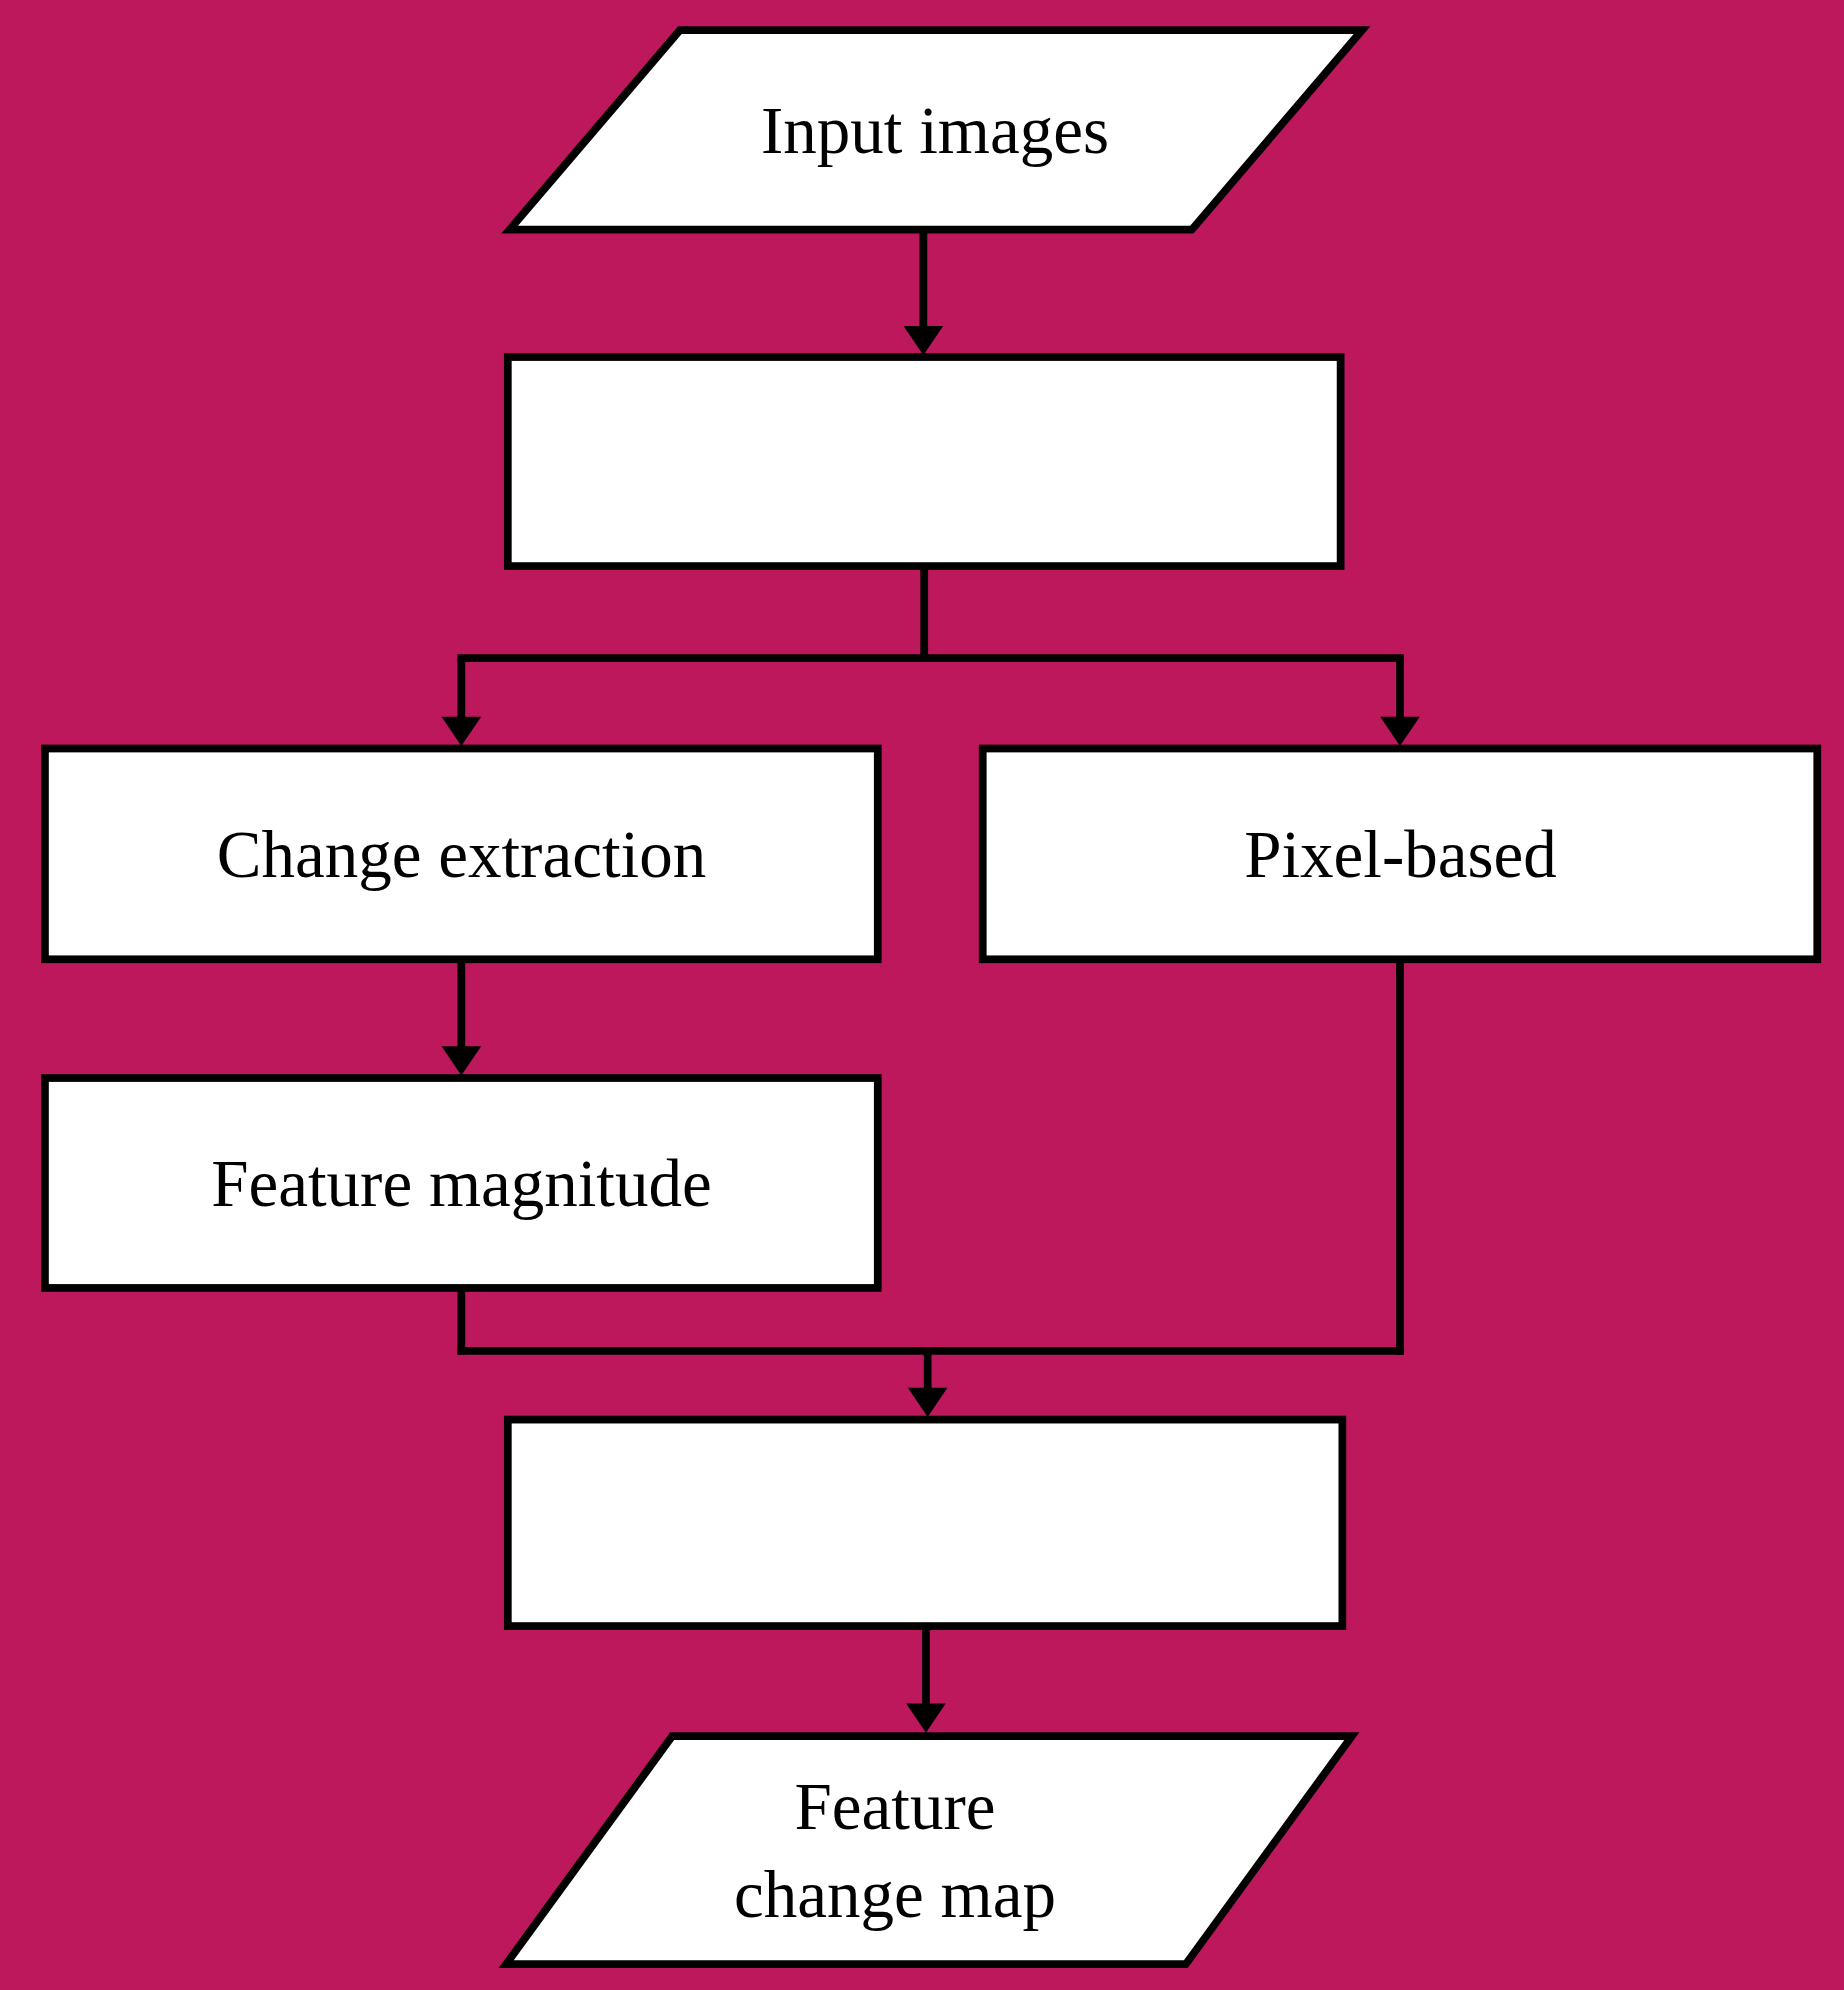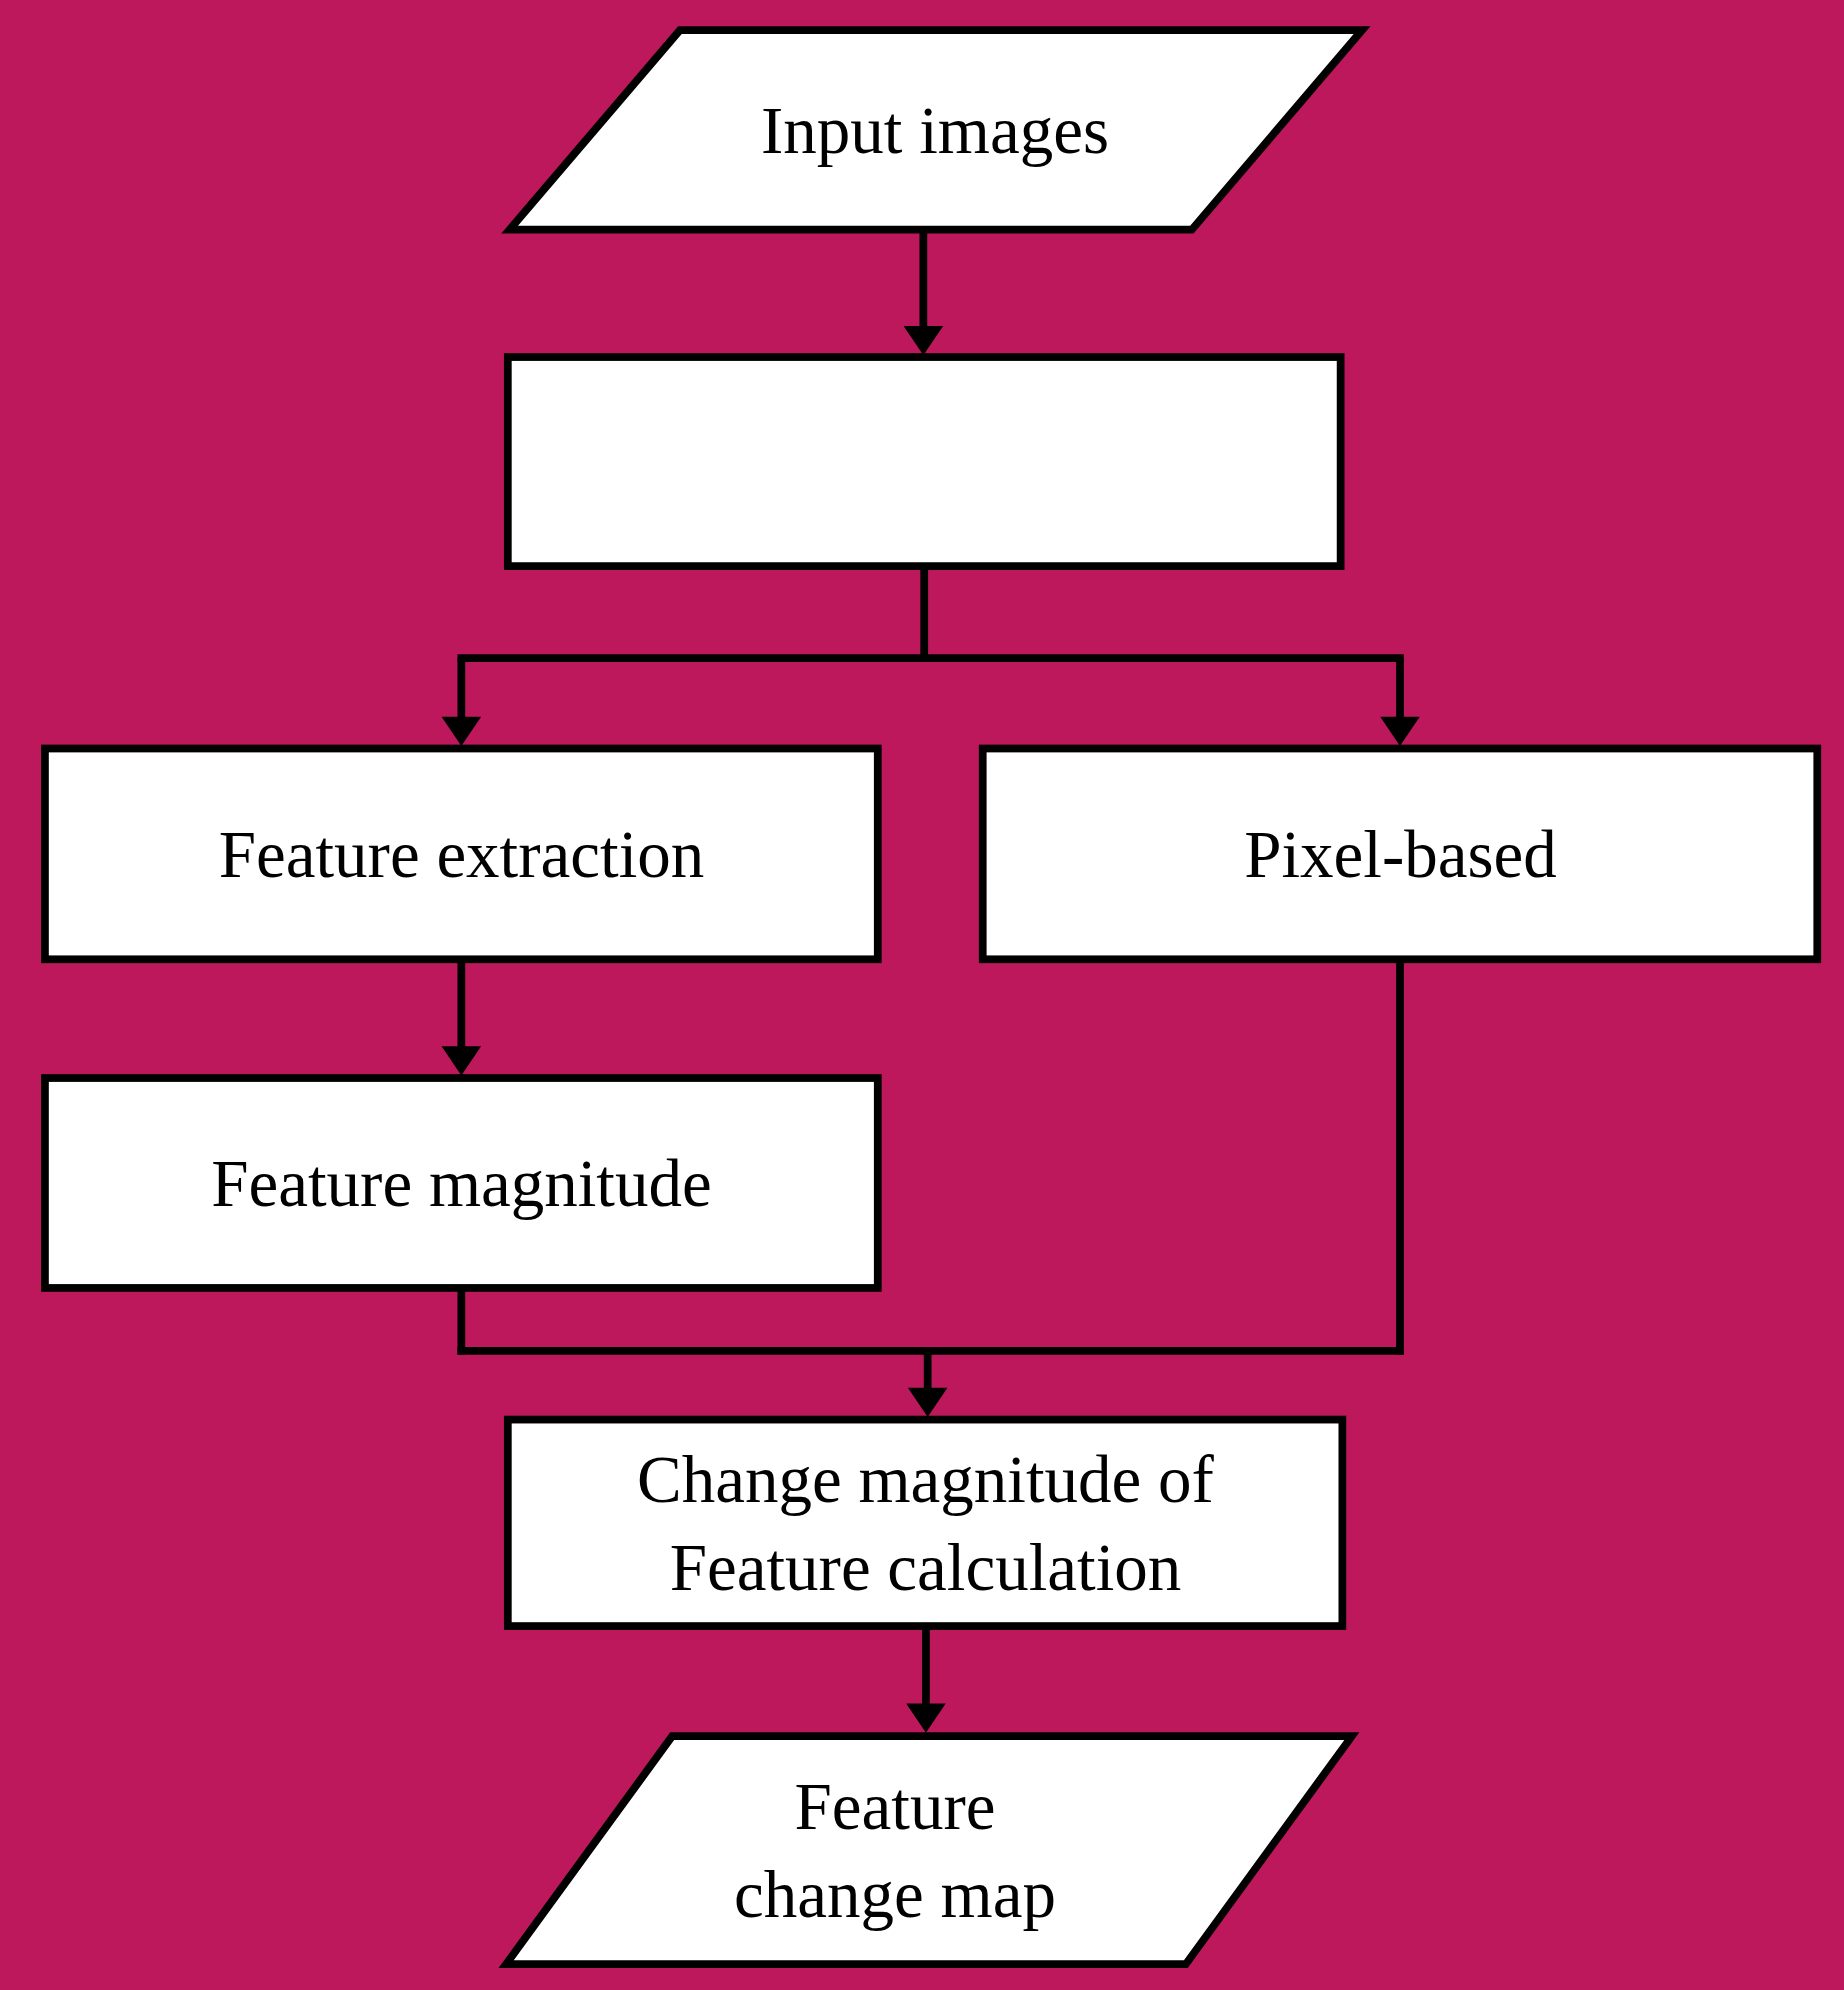--- a/index.html
+++ b/index.html
@@ -75,35 +75,31 @@
     <rect class="shape-stroke" x="590" y="1650" width="970" height="240"></rect>
     <polygon class="shape-stroke" points="588,2283 781,2018 1571,2018 1378,2283"></polygon>
   </svg>
 
   <div class="node-label" style="left:595px; top:30px; width:680px; height:200px;">
     <span>Input images</span>
   </div>
 
 
   <div class="node-label" style="left:45px; top:749px; width:833px; height:211px;">
-    <span>Feature extraction</span>
+    <span>Change extraction</span>
   </div>
 
   <div class="node-label" style="left:983px; top:749px; width:835px; height:211px;">
     <span>Pixel-based</span>
   </div>
 
   <div class="node-label" style="left:45px; top:1078px; width:833px; height:210px;">
     <span>Feature magnitude</span>
   </div>
 
-  <div class="node-label" style="left:508px; top:1420px; width:835px; height:206px;">
-    <span>Change magnitude of</span>
-    <span>Feature calculation</span>
-  </div>
 
   <div class="node-label" style="left:555px; top:1736px; width:680px; height:228px;">
     <span>Feature</span>
     <span>change map</span>
   </div>
 
 </div>
 
 
 </body></html>

